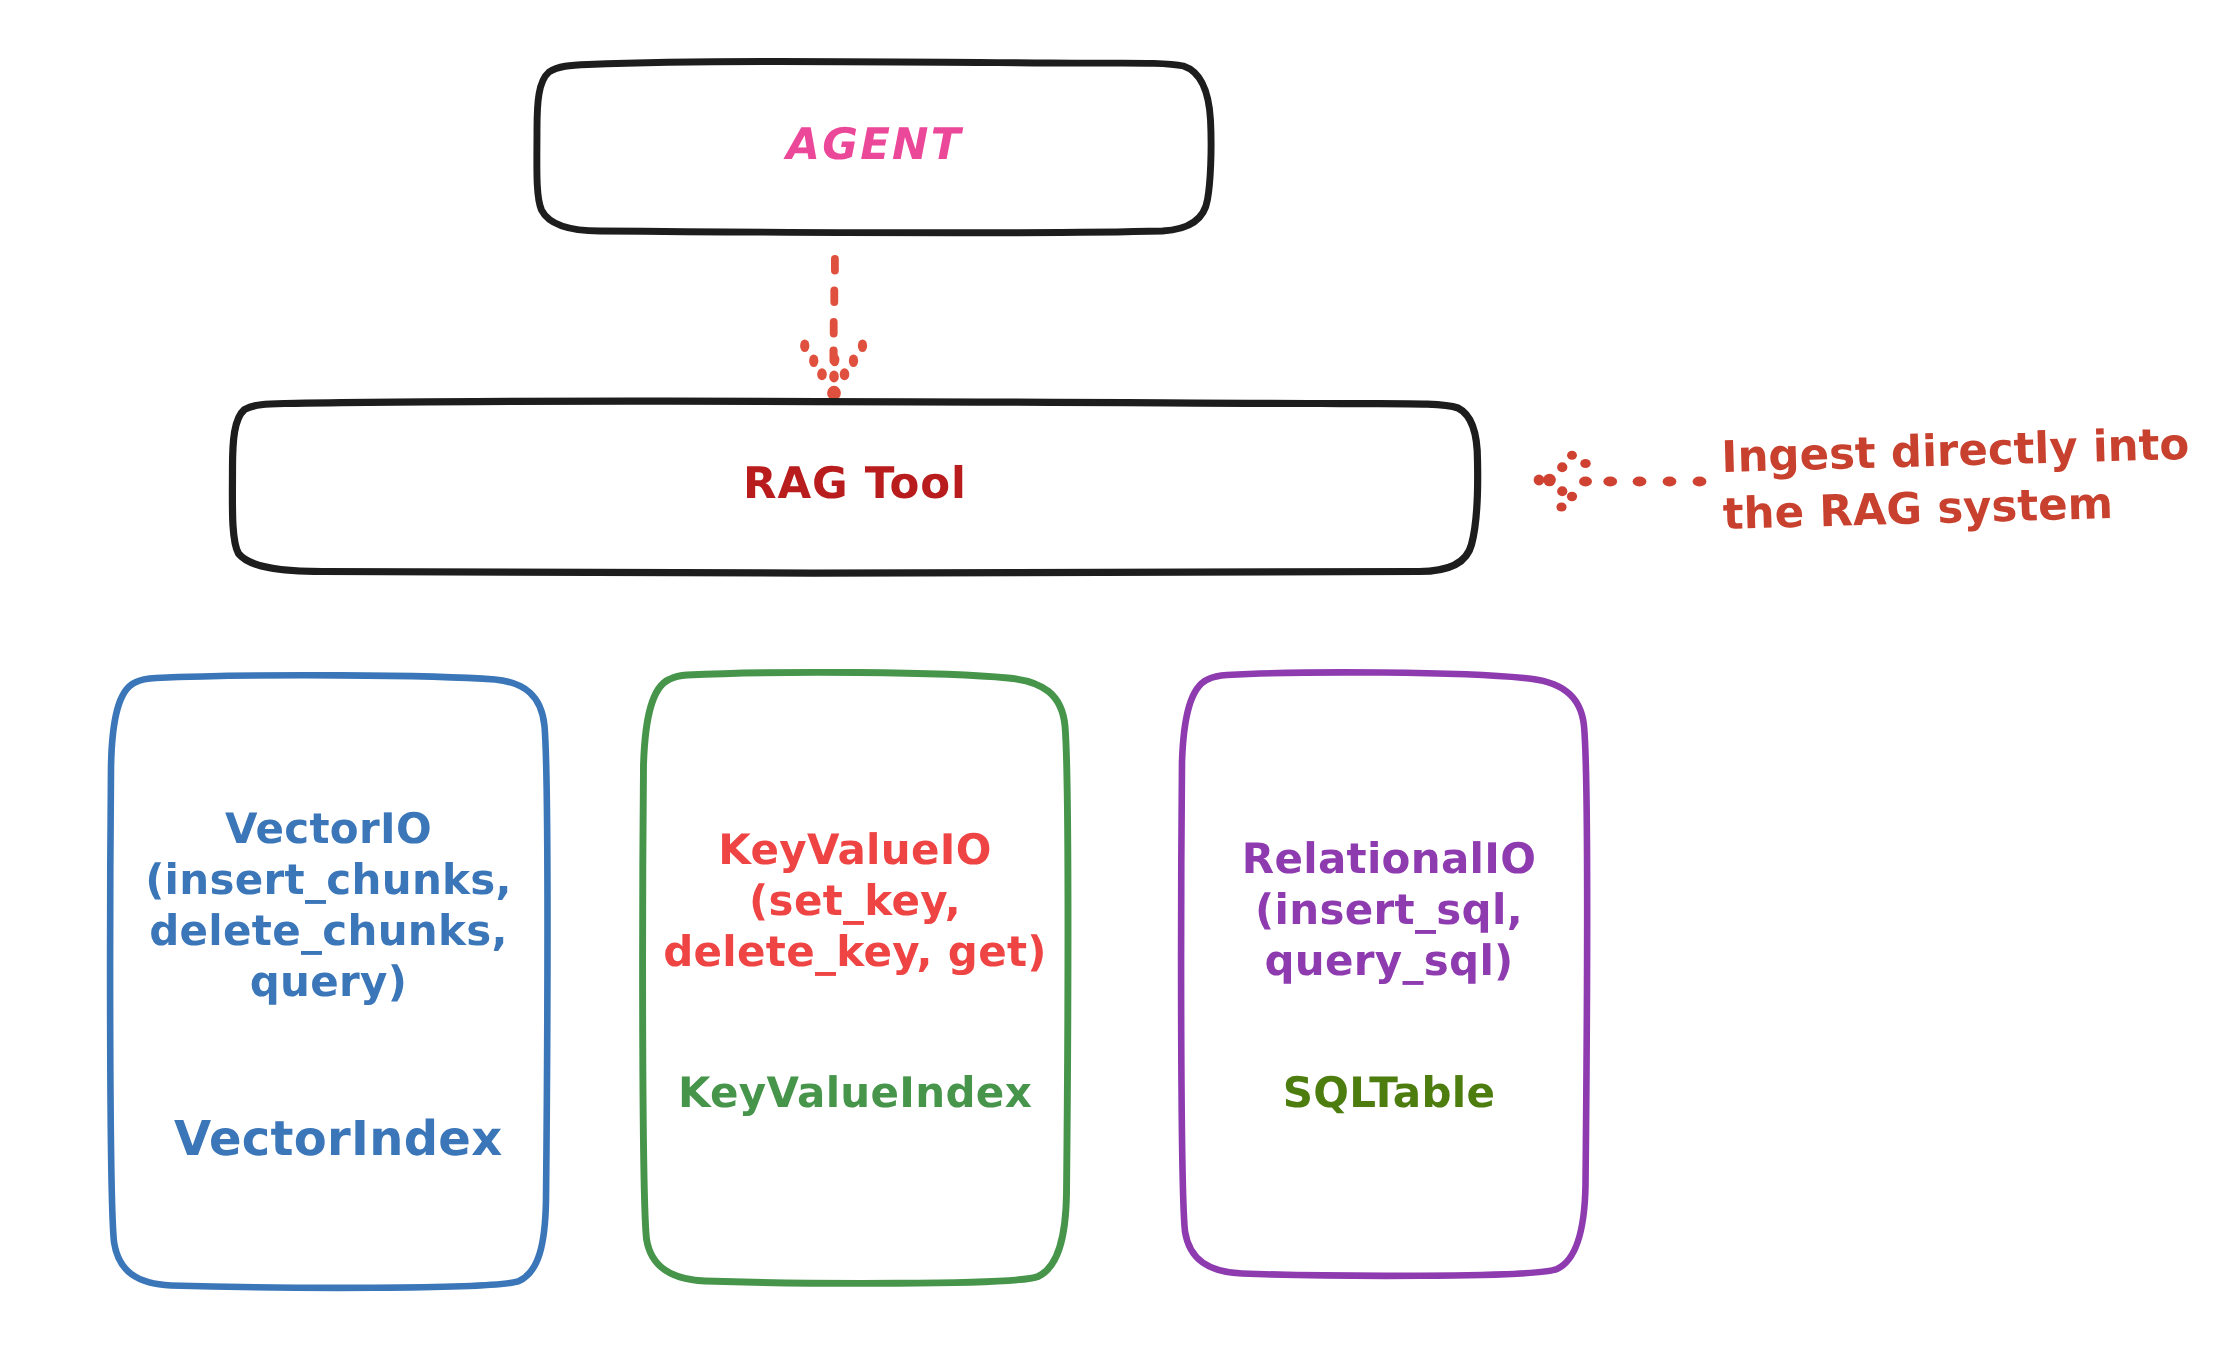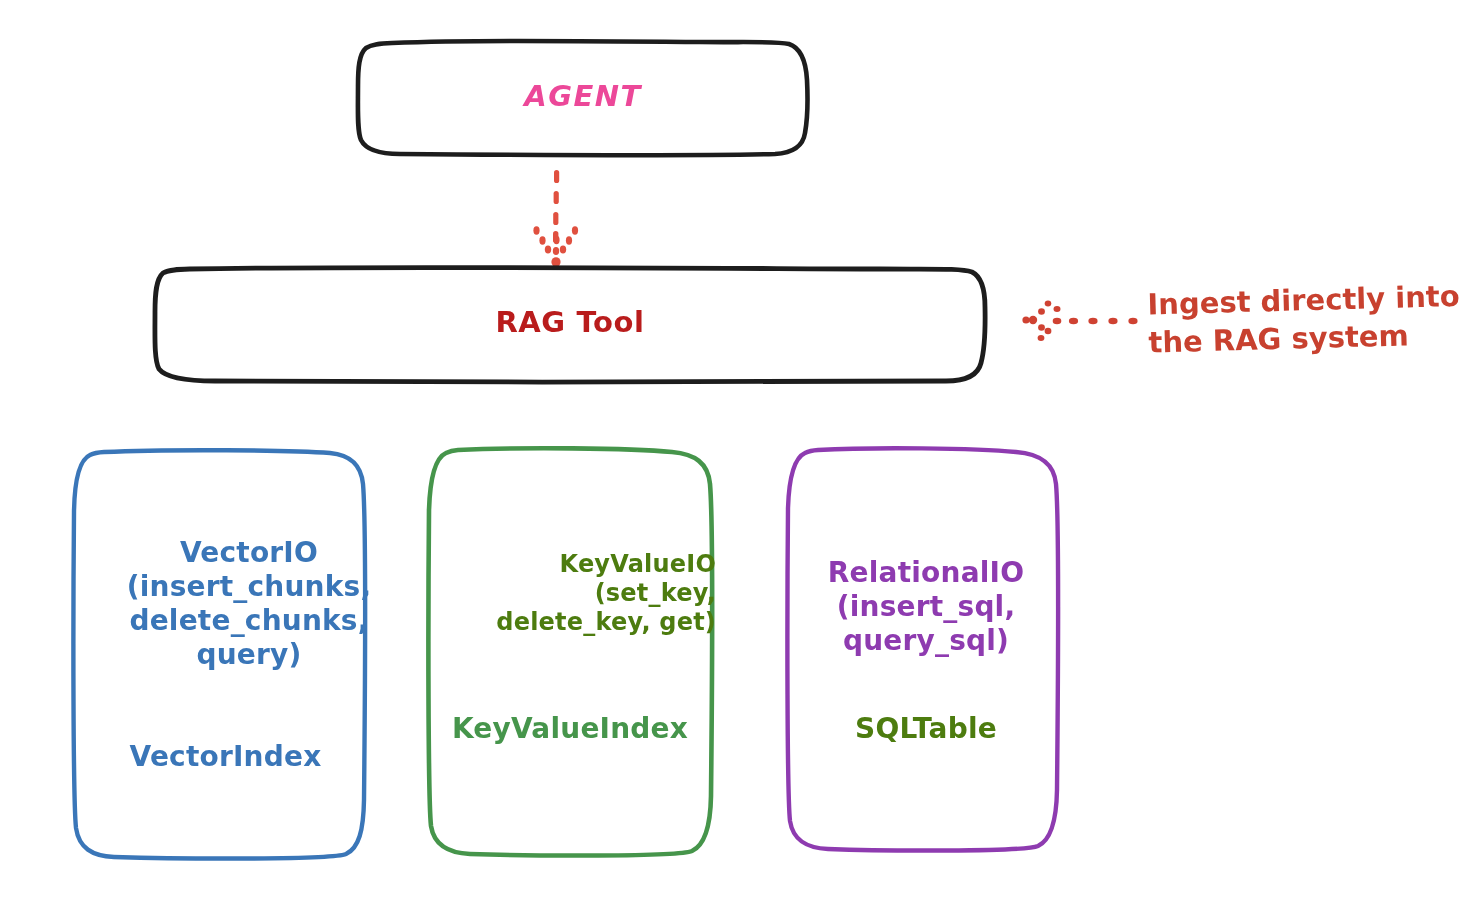--- a/index.html
+++ b/index.html
@@ -49,38 +49,37 @@
     width: 830px;
     font-size: 29px;
     font-weight: 600;
     color: #b91c1c;
     letter-spacing: 0.6px;
   }
   
   #vectorio-api {
     left: 72px;
     top: 536px;
-    width: 354px;
+    width: 294px;
     font-size: 28px;
     color: #3a76b8;
   }
   #vectorio-index {
     left: 72px;
     top: 740px;
     width: 307px;
-    font-size: 28px;
+    font-size: 32px;
     color: #3a76b8;
   }
   #keyvalueio-api {
     left: 424px;
     top: 550px;
     width: 292px;
-    font-size: 24px;
-    color: #4d7c0f;
-    text-align: right;
+    font-size: 28px;
+    color: #ef4444;
   }
   #keyvalueio-index {
     left: 424px;
     top: 712px;
     width: 292px;
     font-size: 28px;
     color: #46954b;
     text-align: center;
   }
   #relationalio-api {

